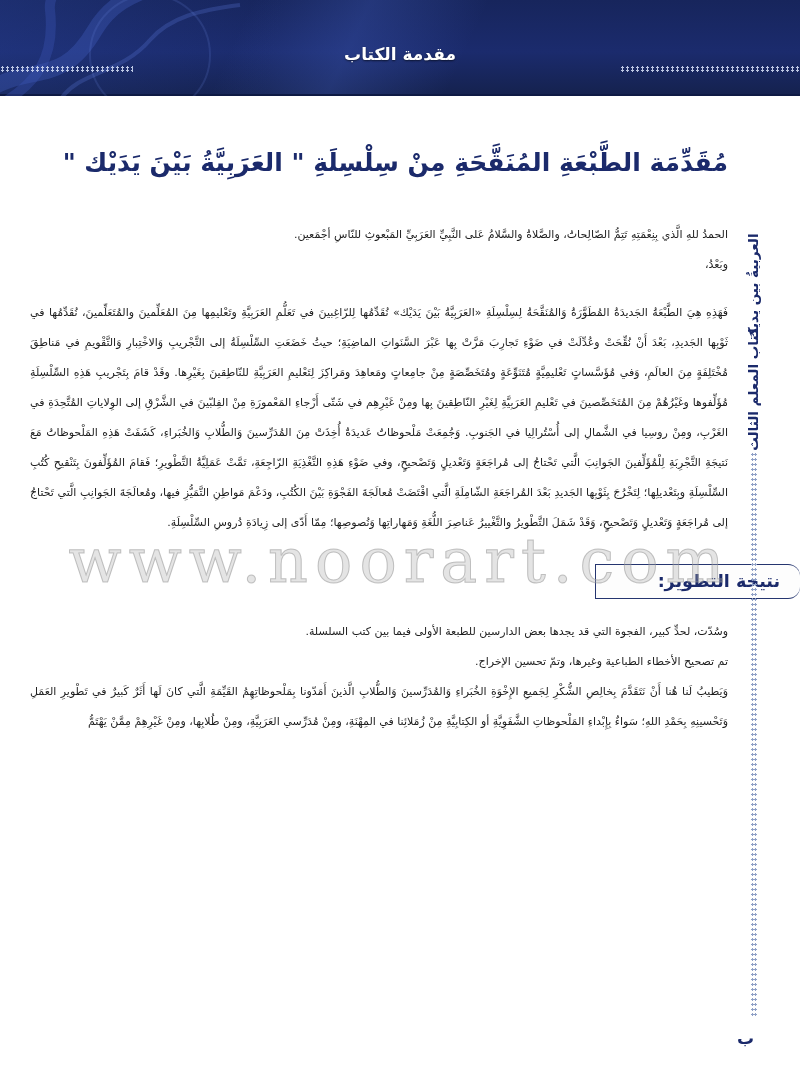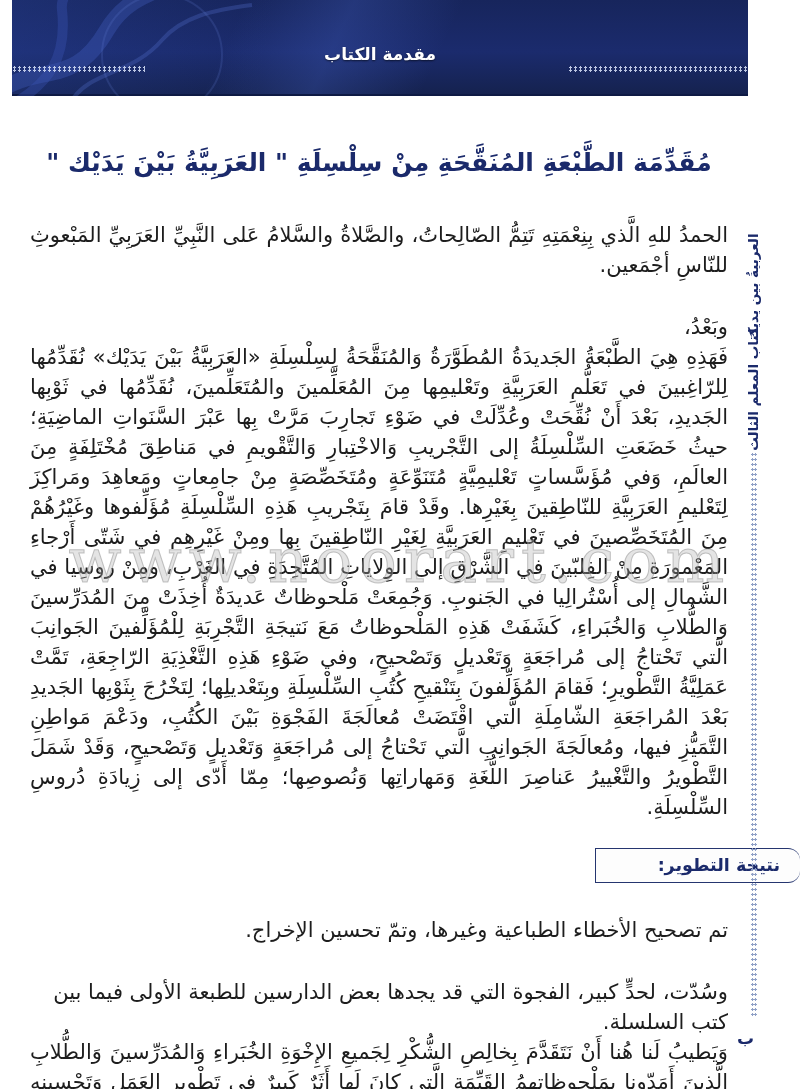--- a/index.html
+++ b/index.html
@@ -9,22 +9,22 @@
     width: 800px;
     height: 1089px;
     background: #ffffff;
     overflow: hidden;
     font-family: "DejaVu Sans", sans-serif;
   }
 
   
   .banner {
     position: absolute;
-    top: 0; left: 12px;
-    width: 736px; height: 96px;
+    top: 0; left: 0;
+    width: 800px; height: 96px;
     background:
       linear-gradient(115deg, rgba(60,90,185,0) 30%, rgba(70,100,200,0.28) 44%, rgba(60,90,185,0) 58%),
       linear-gradient(100deg, rgba(40,65,150,0.35) 0%, rgba(20,32,85,0) 35%),
       linear-gradient(180deg, #17255c 0%, #1b2b6d 55%, #15224f 100%);
     border-bottom: 2px solid #0e1a44;
   }
   .banner svg { position: absolute; top: 0; left: 0; }
   .banner-title {
     position: absolute;
     top: 44px; left: 0;
@@ -51,34 +51,34 @@
   .content {
     position: absolute;
     top: 96px; left: 0;
     width: 800px;
     padding: 34px 72px 0 30px;
     direction: rtl;
     color: #1d1d1d;
   }
   .doc-title {
     margin: 14px 0 38px 0;
-    text-align: center;
+    text-align: right;
     color: #1b2a6b;
     font-size: 25px;
     font-weight: bold;
     line-height: 1.5;
   }
   .para {
     margin: 0;
-    font-size: 21px;
+    font-size: 11px;
     line-height: 30px;
     text-align: justify;
   }
-  .para.short { text-align: right; margin-top: 32px; }
-  .para.gap-top { margin-top: 0; }
+  .para.short { text-align: right; }
+  .para.gap-top { margin-top: 18px; }
 
   
   .section-box {
     margin: 26px -72px 18px auto;
     width: 205px;
     border: 1.6px solid #25356f;
     border-left: 1.6px solid #25356f;
     border-right: none;
     border-radius: 0 12px 12px 0; 
     background: #fdfdfd;
@@ -155,22 +155,22 @@
     <h1 class="doc-title">مُقَدِّمَة الطَّبْعَةِ المُنَقَّحَةِ مِنْ سِلْسِلَةِ " العَرَبِيَّةُ بَيْنَ يَدَيْك "</h1>
 
     <p class="para">الحمدُ للهِ الَّذي بِنِعْمَتِهِ تَتِمُّ الصّالِحاتُ، والصَّلاةُ والسَّلامُ عَلى النَّبِيِّ العَرَبِيِّ المَبْعوثِ للنّاسِ أجْمَعين.</p>
     <p class="para short">وبَعْدُ،</p>
     <p class="para gap-top">فَهَذِهِ هِيَ الطَّبْعَةُ الجَديدَةُ المُطَوَّرَةُ وَالمُنَقَّحَةُ لِسِلْسِلَةِ «العَرَبِيَّةُ بَيْنَ يَدَيْك» نُقَدِّمُها لِلرّاغِبينَ في تَعَلُّمِ العَرَبِيَّةِ وتَعْليمِها مِنَ المُعَلِّمينَ والمُتَعَلِّمينَ، نُقَدِّمُها في ثَوْبِها الجَديدِ، بَعْدَ أَنْ نُقِّحَتْ وعُدِّلَتْ في ضَوْءِ تَجارِبَ مَرَّتْ بِها عَبْرَ السَّنَواتِ الماضِيَةِ؛ حيثُ خَضَعَتِ السِّلْسِلَةُ إلى التَّجْريبِ وَالاخْتِبارِ وَالتَّقْويمِ في مَناطِقَ مُخْتَلِفَةٍ مِنَ العالَمِ، وَفي مُؤَسَّساتٍ تَعْليمِيَّةٍ مُتَنَوِّعَةٍ ومُتَخَصِّصَةٍ مِنْ جامِعاتٍ ومَعاهِدَ ومَراكِزَ لِتَعْليمِ العَرَبِيَّةِ للنّاطِقينَ بِغَيْرِها. وقَدْ قامَ بِتَجْريبِ هَذِهِ السِّلْسِلَةِ مُؤَلِّفوها وغَيْرُهُمْ مِنَ المُتَخَصِّصينَ في تَعْليمِ العَرَبِيَّةِ لِغَيْرِ النّاطِقينَ بِها ومِنْ غَيْرِهِم في شَتّى أَرْجاءِ المَعْمورَةِ مِنْ الفِلبّينَ في الشَّرْقِ إلى الوِلاياتِ المُتَّحِدَةِ في الغَرْبِ، ومِنْ روسِيا في الشَّمالِ إلى أُسْتُرالِيا في الجَنوبِ. وَجُمِعَتْ مَلْحوظاتٌ عَديدَةٌ أُخِذَتْ مِنَ المُدَرِّسينَ وَالطُّلابِ وَالخُبَراءِ، كَشَفَتْ هَذِهِ المَلْحوظاتُ مَعَ نَتيجَةِ التَّجْرِبَةِ لِلْمُؤَلِّفينَ الجَوانِبَ الَّتي تَحْتاجُ إلى مُراجَعَةٍ وَتَعْديلٍ وَتَصْحيحٍ، وفي ضَوْءِ هَذِهِ التَّغْذِيَةِ الرّاجِعَةِ، تَمَّتْ عَمَلِيَّةُ التَّطْويرِ؛ فَقامَ المُؤَلِّفونَ بِتَنْقيحِ كُتُبِ السِّلْسِلَةِ وبِتَعْديلِها؛ لِتَخْرُجَ بِثَوْبِها الجَديدِ بَعْدَ المُراجَعَةِ الشّامِلَةِ الَّتي اقْتَضَتْ مُعالَجَةَ الفَجْوَةِ بَيْنَ الكُتُبِ، ودَعْمَ مَواطِنِ التَّمَيُّزِ فيها، ومُعالَجَةَ الجَوانِبِ الَّتي تَحْتاجُ إلى مُراجَعَةٍ وَتَعْديلٍ وَتَصْحيحٍ، وَقَدْ شَمَلَ التَّطْويرُ والتَّغْييرُ عَناصِرَ اللُّغَةِ وَمَهاراتِها وَنُصوصِها؛ مِمّا أَدّى إلى زِيادَةِ دُروسِ السِّلْسِلَةِ.</p>
 
     <div class="section-box">
       <span>نتيجة التطوير:</span>
     </div>
 
+    <p class="para short">وسُدّت، لحدٍّ كبير، الفجوة التي قد يجدها بعض الدارسين للطبعة الأولى فيما بين كتب السلسلة.</p>
     <p class="para short">تم تصحيح الأخطاء الطباعية وغيرها، وتمّ تحسين الإخراج.</p>
-    <p class="para short">وسُدّت، لحدٍّ كبير، الفجوة التي قد يجدها بعض الدارسين للطبعة الأولى فيما بين كتب السلسلة.</p>
     <p class="para">وَيَطيبُ لَنا هُنا أَنْ نَتَقَدَّمَ بِخالِصِ الشُّكْرِ لِجَميعِ الإِخْوَةِ الخُبَراءِ وَالمُدَرِّسينَ وَالطُّلابِ الَّذينَ أَمَدّونا بِمَلْحوظاتِهِمُ القَيِّمَةِ الَّتي كانَ لَها أَثَرٌ كَبيرٌ في تَطْويرِ العَمَلِ وَتَحْسينِهِ بِحَمْدِ اللهِ؛ سَواءٌ بِإِبْداءِ المَلْحوظاتِ الشَّفَوِيَّةِ أو الكِتابِيَّةِ مِنْ زُمَلائِنا في المِهْنَةِ، ومِنْ مُدَرِّسي العَرَبِيَّةِ، ومِنْ طُلابِها، ومِنْ غَيْرِهِمْ مِمَّنْ يَهْتَمُّ</p>
   </main>
 
   <div class="side-label series">العربيةُ بين يديك</div>
   <div class="side-label book">كتاب المعلم الثالث</div>
   <div class="dots-v"></div>
   <div class="page-letter">ب</div>
 
   <div class="watermark">www.noorart.com</div>
 

